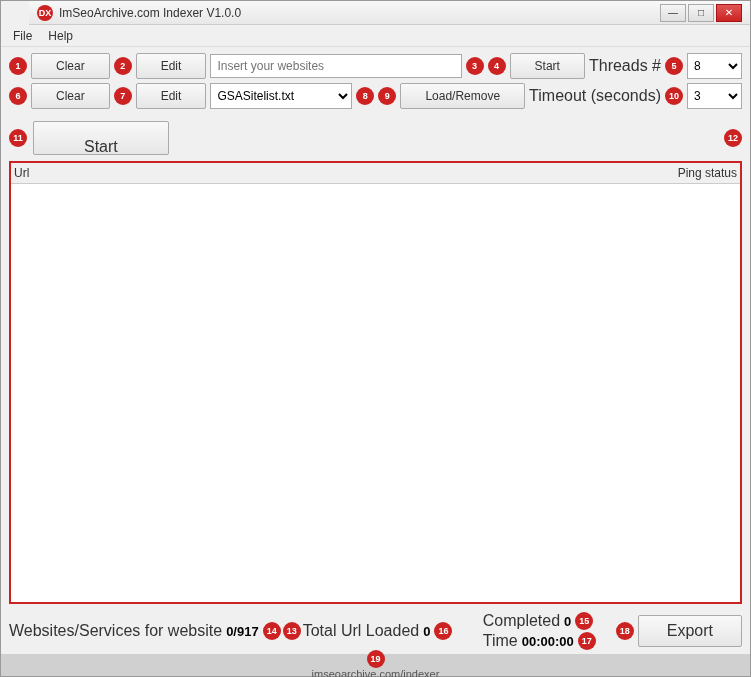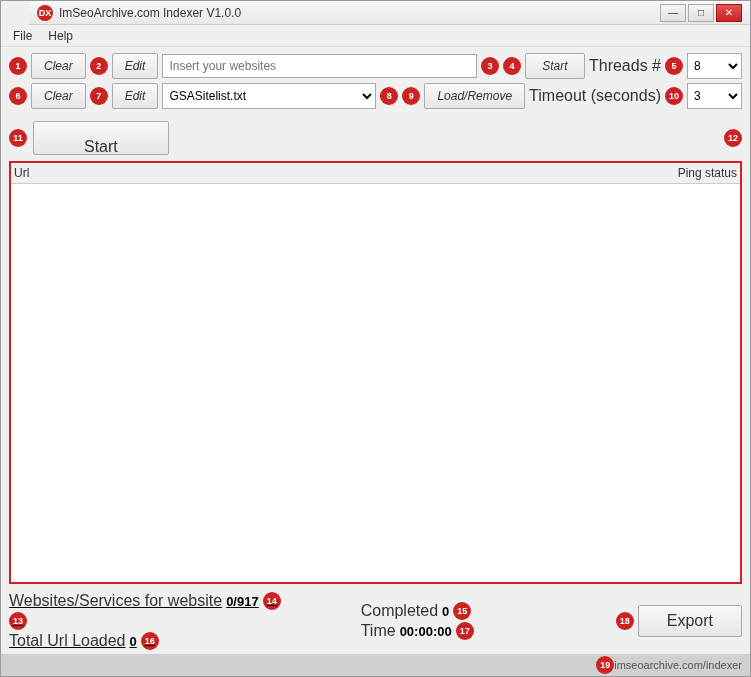--- a/index.html
+++ b/index.html
@@ -105,28 +105,27 @@
       color: white;
       font-size: 9px;
       font-weight: bold;
       display: flex;
       align-items: center;
       justify-content: center;
       flex-shrink: 0;
     }
     .btn {
       height: 26px;
-      padding: 0 12px;
+      padding: 0 24px;
       border: 1px solid #aaa;
       background: linear-gradient(to bottom, #f9f9f9, #e6e6e6);
       cursor: pointer;
       font-size: 12px;
       color: #333;
       border-radius: 2px;
-      font-style: italic;
     }
     .btn-load {
       background: linear-gradient(to bottom, #f9f9f9, #e6e6e6);
       min-width: 60px;
     }
     .text-input {
       height: 24px;
       border: 1px solid #aaa;
       padding: 0 6px;
       font-size: 12px;
@@ -217,24 +216,23 @@
     }
     .status-bar {
       padding: 4px 8px;
       background: #f0f0f0;
       display: flex;
       align-items: center;
       gap: 20px;
     }
     .status-left {
       display: flex;
-      flex-direction: column;
+      flex-direction: row;
       gap: 2px;
       min-width: 180px;
-      text-decoration: underline;
     }
     .status-left-row {
       display: flex;
       align-items: center;
       gap: 4px;
     }
     .status-center {
       display: flex;
       flex-direction: column;
       gap: 2px;
@@ -267,21 +265,22 @@
       font-size: 16px;
       color: #333;
       border-radius: 2px;
     }
     .bottom-bar {
       height: 22px;
       background: #d0d0d0;
       display: flex;
       align-items: center;
       padding: 0 8px;
-      justify-content: flex-end;
+      justify-content: center;
+      flex-direction: column;
     }
     .bottom-bar-text {
       font-size: 11px;
       color: #555;
     }
     .start-abort-wrapper {
       display: flex;
       align-items: center;
       gap: 6px;
     }

